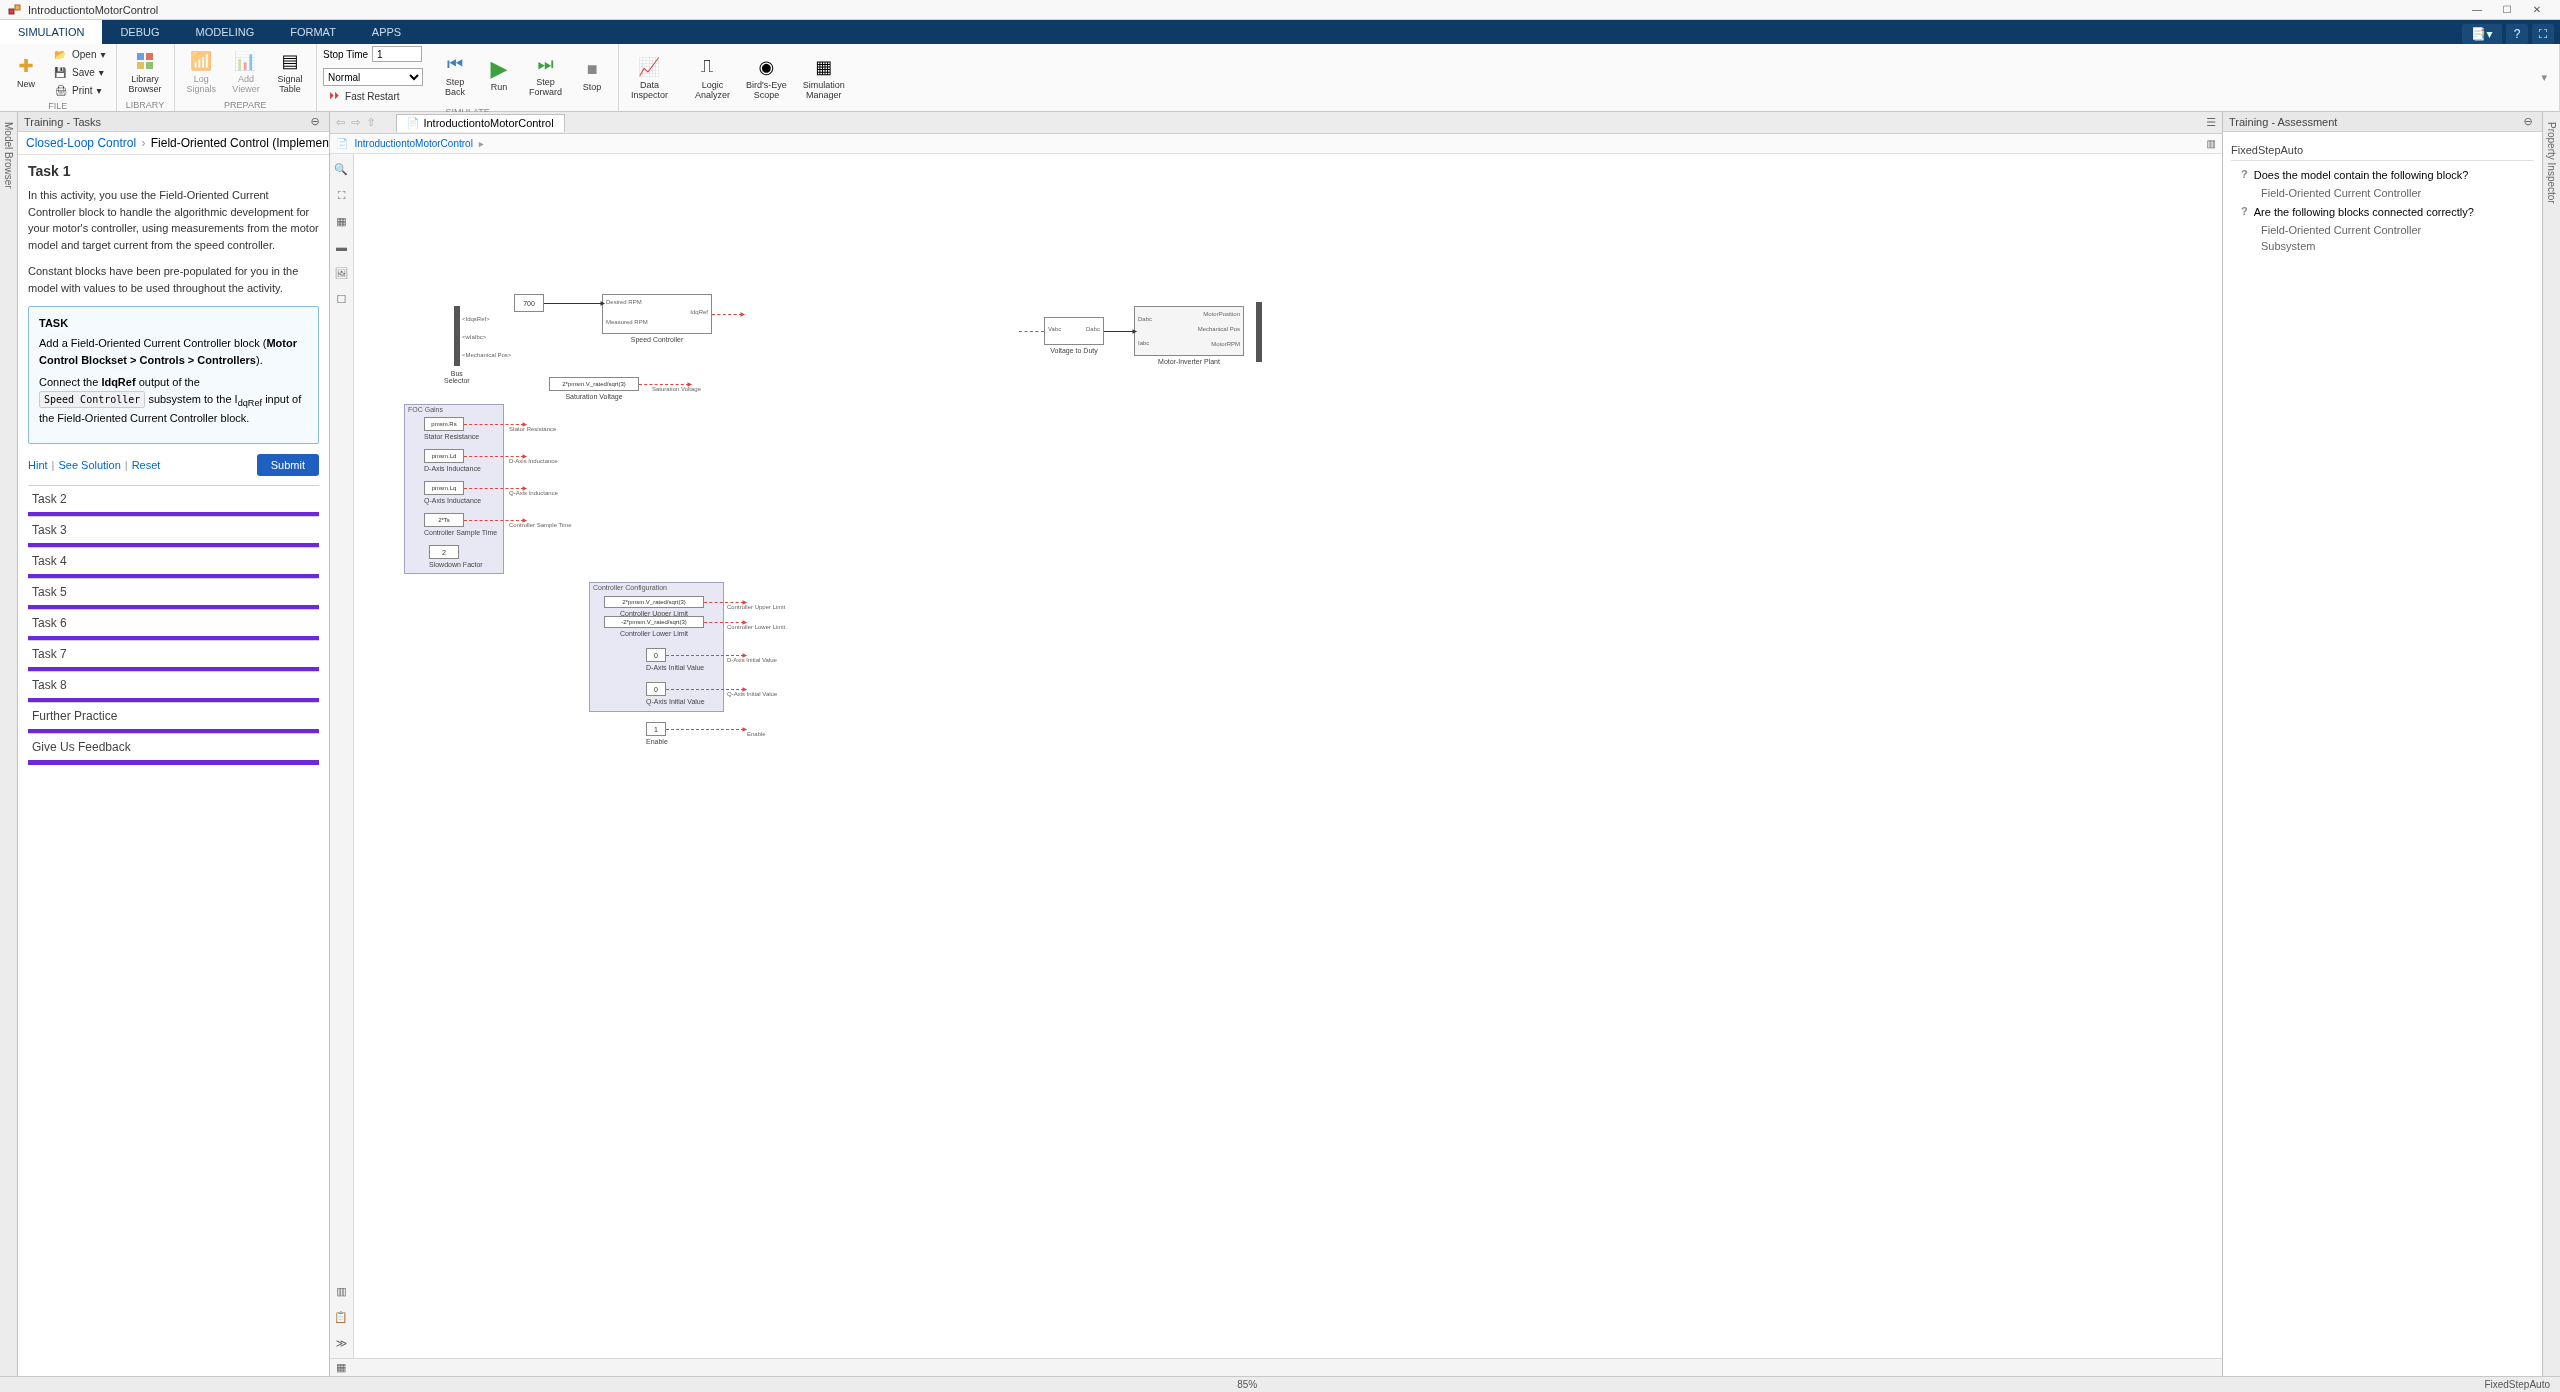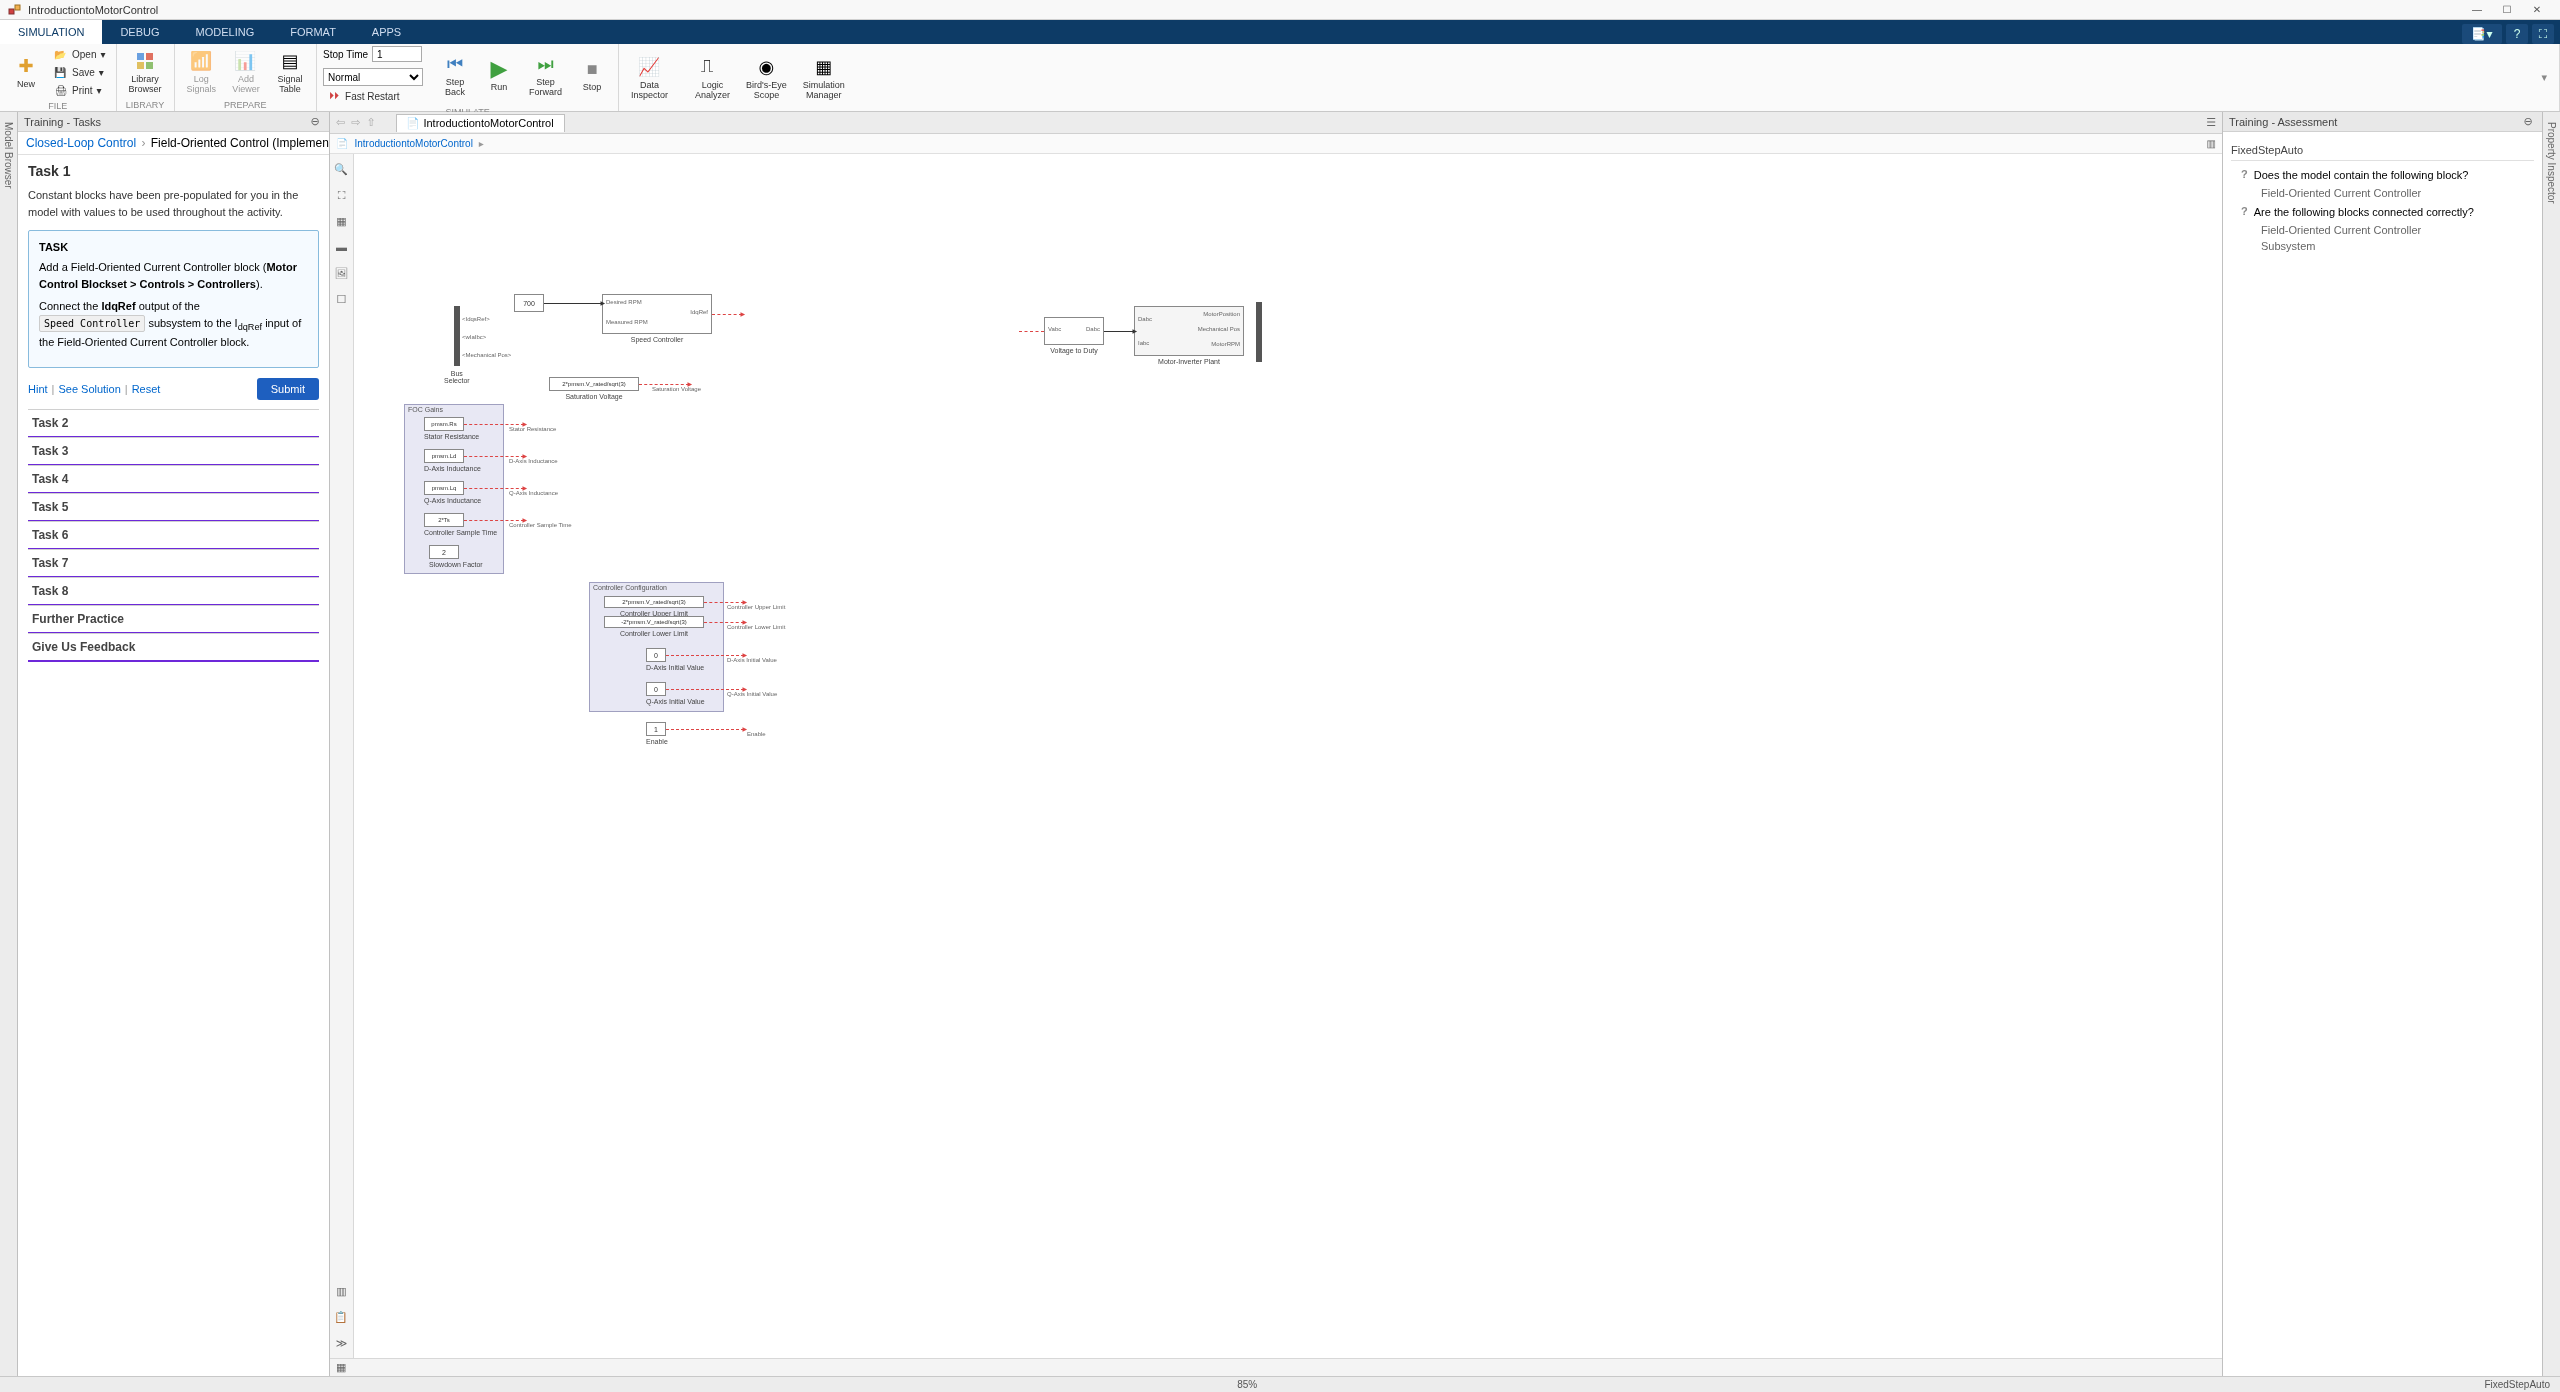--- a/index.html
+++ b/index.html
@@ -52,21 +52,21 @@
 .task-title { font-size: 14px; font-weight: bold; color: #333; margin-bottom: 8px; }
 .task-p { font-size: 11px; color: #333; line-height: 1.5; margin-bottom: 10px; }
 .task-box { border: 1px solid #88bbdd; background: #f5faff; padding: 10px; margin: 10px 0; border-radius: 2px; }
 .task-box .th { font-size: 11px; font-weight: bold; margin-bottom: 6px; }
 .task-box .tb { font-size: 11px; line-height: 1.5; margin-bottom: 6px; }
 .codechip { background: #f0f0f0; border: 1px solid #ccc; padding: 0 4px; border-radius: 2px; font-family: monospace; font-size: 10px; display: inline-block; }
 .task-actions { display: flex; align-items: center; margin: 10px 0; font-size: 11px; }
 .task-actions a { color: #0066cc; text-decoration: none; }
 .task-actions .asep { color: #999; padding: 0 4px; }
 .submit-btn { margin-left: auto; background: #1e5fbf; color: #fff; border: none; padding: 5px 14px; border-radius: 3px; font-size: 11px; cursor: pointer; }
-.task-list .trow { border-top: 1px solid #d0d0d0; border-bottom: 2px solid #6d28d9; padding: 6px 4px; font-size: 12px; font-weight: bold; color: #444; cursor: pointer; margin-top: -1px; }
+.task-list .trow { border-top: 1px solid #d0d0d0; border-bottom: 5px solid #6d28d9; padding: 6px 4px; font-size: 12px; font-weight: normal; color: #444; cursor: pointer; margin-top: -1px; }
 
 
 .canvas-wrap { flex: 1; display: flex; flex-direction: column; background: #fff; position: relative; }
 .canvas-titlebar { height: 22px; background: #ececec; border-bottom: 1px solid #d0d0d0; display: flex; align-items: center; padding: 0 6px; gap: 6px; font-size: 11px; }
 .canvas-side { width: 24px; background: #f4f4f4; border-right: 1px solid #d8d8d8; display: flex; flex-direction: column; align-items: center; padding-top: 6px; gap: 8px; }
 .canvas-side .csb { width: 18px; height: 18px; display: flex; align-items: center; justify-content: center; color: #666; font-size: 11px; cursor: pointer; }
 .canvas-side-bottom { margin-top: auto; display: flex; flex-direction: column; align-items: center; gap: 8px; padding-bottom: 6px; }
 .canvas-row { flex: 1; display: flex; position: relative; overflow: hidden; }
 .canvas-breadcrumb { height: 20px; background: #fafafa; border-bottom: 1px solid #e0e0e0; display: flex; align-items: center; padding: 0 6px; font-size: 10px; gap: 6px; }
 .canvas { flex: 1; position: relative; background: #fff; overflow: hidden; }
@@ -256,20 +256,21 @@
       <div class="ph-spacer"></div>
       <div class="ph-btn">⊖</div>
     </div>
     <div class="breadcrumb">
       <a href="#">Closed-Loop Control</a>
       <span class="sep">›</span>
       <span>Field-Oriented Control (Implement Fie</span>
     </div>
     <div class="tasks-scroll">
       <div class="task-title">Task 1</div>
+      <p class="task-p">In this activity, you use the Field-Oriented Current Controller block to handle the algorithmic development for your motor's controller, using measurements from the motor model and target current from the speed controller.</p>
       <p class="task-p">Constant blocks have been pre-populated for you in the model with values to be used throughout the activity.</p>
       <div class="task-box">
         <div class="th">TASK</div>
         <div class="tb">
           <span>Add a Field-Oriented Current Controller block (</span><b>Motor Control Blockset &gt; Controls &gt; Controllers</b><span>).</span>
         </div>
         <div class="tb">
           <span>Connect the </span><b>IdqRef</b><span> output of the </span><span class="codechip">Speed Controller</span><span> subsystem to the I</span><sub>dqRef</sub><span> input of the Field-Oriented Current Controller block.</span>
         </div>
       </div>

